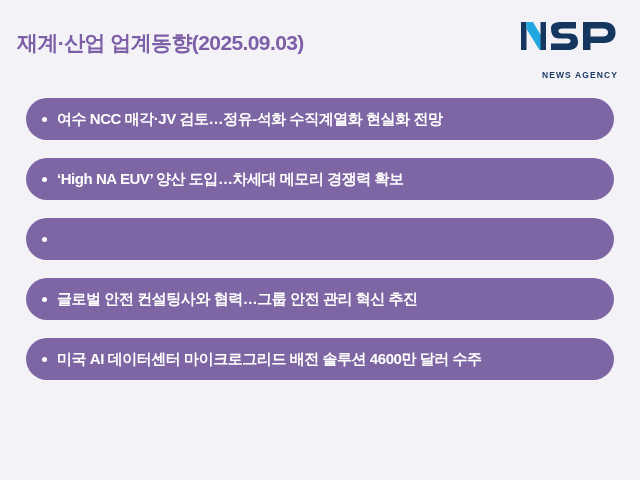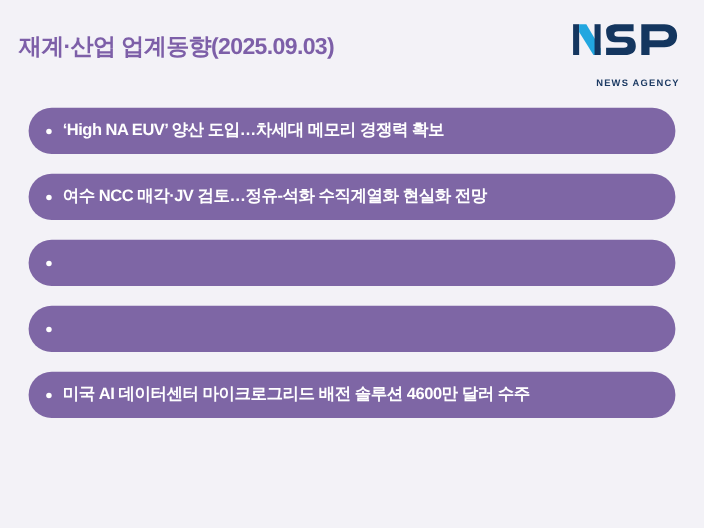--- a/index.html
+++ b/index.html
@@ -136,34 +136,35 @@
       </svg>
       <div class="logo-sub">NEWS AGENCY</div>
     </div>
 
   </div>
 
   <div class="bullets">
 
     <div class="pill">
       <span class="pill-bullet"></span>
-      <span class="pill-text">‘High NA EUV’ 양산 도입…차세대 메모리 경쟁력 확보</span>
+      <span class="pill-text">여수 NCC 매각·JV 검토…정유-석화 수직계열화 현실화 전망</span>
     </div>
 
     <div class="pill">
       <span class="pill-bullet"></span>
-      <span class="pill-text">여수 NCC 매각·JV 검토…정유-석화 수직계열화 현실화 전망</span>
+      <span class="pill-text">‘High NA EUV’ 양산 도입…차세대 메모리 경쟁력 확보</span>
     </div>
 
     <div class="pill">
       <span class="pill-bullet"></span>
     </div>
 
     <div class="pill">
       <span class="pill-bullet"></span>
+      <span class="pill-text">글로벌 안전 컨설팅사와 협력…그룹 안전 관리 혁신 추진</span>
     </div>
 
     <div class="pill">
       <span class="pill-bullet"></span>
       <span class="pill-text">미국 AI 데이터센터 마이크로그리드 배전 솔루션 4600만 달러 수주</span>
     </div>
 
   </div>
 
 </div>

